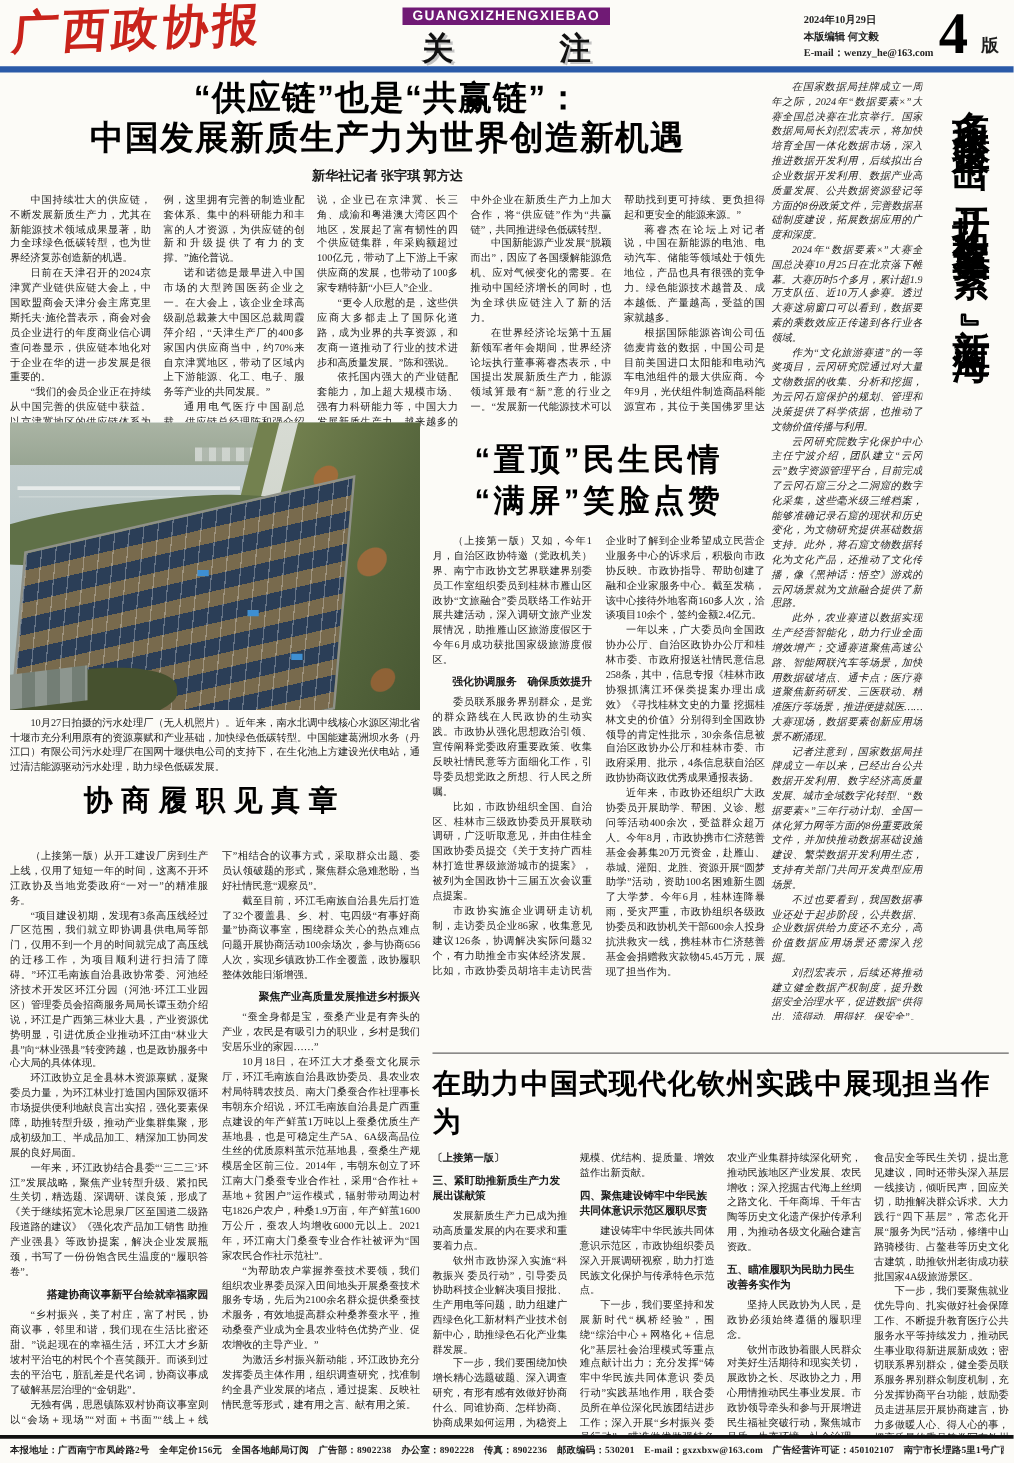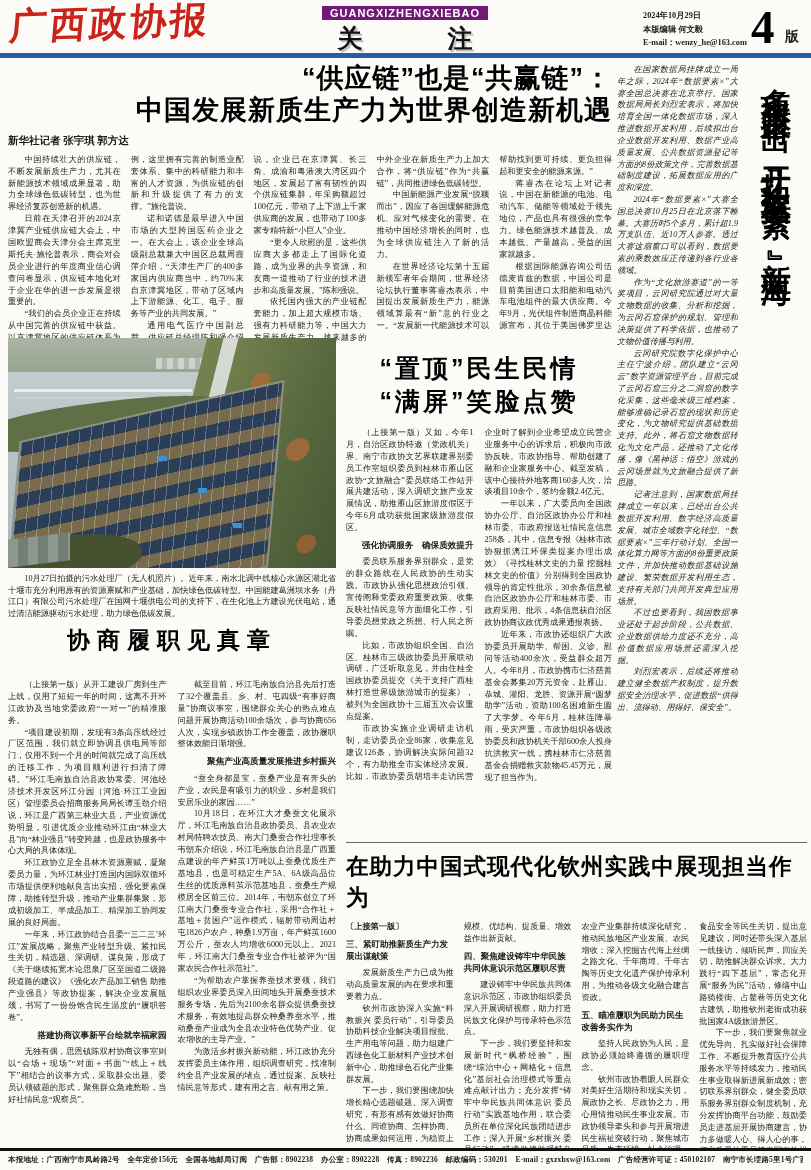--- a/index.html
+++ b/index.html
@@ -42,22 +42,22 @@
   .blk{margin:0;text-indent:2em;break-inside:auto}
   .blk-h{
     font-family:"Liberation Sans","DejaVu Sans",sans-serif;font-weight:700;
     text-align:right;text-indent:0;margin:5px 0;break-inside:avoid;
   }
   .blk-lead{text-indent:0;font-weight:700}
   h1,h2{margin:0;font-family:"Liberation Sans","DejaVu Sans",sans-serif;color:#000}
 
   
   #a1{position:absolute;left:8px;top:63px;width:604px}
-  #a1 .hl{font-weight:900;text-align:right;font-size:27px;line-height:1.18;letter-spacing:1px}
-  #a1 .byline{font-weight:700;font-size:10.5px;margin:7px 0 6px}
+  #a1 .hl{font-weight:900;text-align:center;font-size:27px;line-height:1.18;letter-spacing:1px}
+  #a1 .byline{text-align:center;font-weight:700;font-size:10.5px;margin:7px 0 6px}
   #a1 .cols{column-count:5;column-gap:10px;height:192px;font-size:8.2px;line-height:1.45}
 
   
   #a2{
     position:absolute;left:617px;top:64px;width:121px;height:752px;overflow:hidden;
     font-size:8.2px;line-height:1.44;text-align:justify;font-style:italic;
   }
   #a2-vert{
     position:absolute;left:744px;top:64px;width:64px;height:750px;overflow:hidden;
     writing-mode:vertical-rl;text-orientation:upright;
@@ -169,20 +169,21 @@
       <p class="blk blk-p">蒋睿杰在论坛上对记者说，中国在新能源的电池、电动汽车、储能等领域处于领先地位，产品也具有很强的竞争力。绿色能源技术越普及、成本越低、产量越高，受益的国家就越多。</p>
       <p class="blk blk-p">根据国际能源咨询公司伍德麦肯兹的数据，中国公司是目前美国进口太阳能和电动汽车电池组件的最大供应商。今年9月，光伏组件制造商晶科能源宣布，其位于美国佛罗里达州的工厂根据美国《通胀削减法案》成功获得了税收抵免。</p>
     </div>
 </div>
 
 <div id="a2">
     <p class="blk blk-p">在国家数据局挂牌成立一周年之际，2024年“数据要素×”大赛全国总决赛在北京举行。国家数据局局长刘烈宏表示，将加快培育全国一体化数据市场，深入推进数据开发利用，后续拟出台企业数据开发利用、数据产业高质量发展、公共数据资源登记等方面的8份政策文件，完善数据基础制度建设，拓展数据应用的广度和深度。</p>
     <p class="blk blk-p">2024年“数据要素×”大赛全国总决赛10月25日在北京落下帷幕。大赛历时5个多月，累计超1.9万支队伍、近10万人参赛。透过大赛这扇窗口可以看到，数据要素的乘数效应正传递到各行业各领域。</p>
     <p class="blk blk-p">作为“文化旅游赛道”的一等奖项目，云冈研究院通过对大量文物数据的收集、分析和挖掘，为云冈石窟保护的规划、管理和决策提供了科学依据，也推动了文物价值传播与利用。</p>
     <p class="blk blk-p">云冈研究院数字化保护中心主任宁波介绍，团队建立“云冈云”数字资源管理平台，目前完成了云冈石窟三分之二洞窟的数字化采集，这些毫米级三维档案，能够准确记录石窟的现状和历史变化，为文物研究提供基础数据支持。此外，将石窟文物数据转化为文化产品，还推动了文化传播，像《黑神话：悟空》游戏的云冈场景就为文旅融合提供了新思路。</p>
+    <p class="blk blk-p">此外，农业赛道以数据实现生产经营智能化，助力行业全面增效增产；交通赛道聚焦高速公路、智能网联汽车等场景，加快用数据破堵点、通卡点；医疗赛道聚焦新药研发、三医联动、精准医疗等场景，推进便捷就医……大赛现场，数据要素创新应用场景不断涌现。</p>
     <p class="blk blk-p">记者注意到，国家数据局挂牌成立一年以来，已经出台公共数据开发利用、数字经济高质量发展、城市全域数字化转型、“数据要素×”三年行动计划、全国一体化算力网等方面的8份重要政策文件，并加快推动数据基础设施建设、繁荣数据开发利用生态，支持有关部门共同开发典型应用场景。</p>
     <p class="blk blk-p">不过也要看到，我国数据事业还处于起步阶段，公共数据、企业数据供给力度还不充分，高价值数据应用场景还需深入挖掘。</p>
     <p class="blk blk-p">刘烈宏表示，后续还将推动建立健全数据产权制度，提升数据安全治理水平，促进数据“供得出、流得动、用得好、保安全”。</p>
   </div>
 <div id="a2-vert">多项政策将出　开拓『数据要素×』新蓝海</div>
 
 <div id="photo">
   <div class="ph-farland"></div>
   <div class="ph-city"></div>
   <div class="ph-bridge"></div>
@@ -202,20 +203,21 @@
 </div>
 
 <div id="a3">
   <h2>协商履职见真章</h2>
   <div class="cols">
       <p class="blk blk-p">（上接第一版）从开工建设厂房到生产上线，仅用了短短一年的时间，这离不开环江政协及当地党委政府“一对一”的精准服务。</p>
       <p class="blk blk-p">“项目建设初期，发现有3条高压线经过厂区范围，我们就立即协调县供电局等部门，仅用不到一个月的时间就完成了高压线的迁移工作，为项目顺利进行扫清了障碍。”环江毛南族自治县政协常委、河池经济技术开发区环江分园（河池·环江工业园区）管理委员会招商服务局局长谭玉劲介绍说，环江是广西第三林业大县，产业资源优势明显，引进优质企业推动环江由“林业大县”向“林业强县”转变跨越，也是政协服务中心大局的具体体现。</p>
       <p class="blk blk-p">环江政协立足全县林木资源禀赋，凝聚委员力量，为环江林业打造国内国际双循环市场提供便利地献良言出实招，强化要素保障，助推转型升级，推动产业集群集聚，形成初级加工、半成品加工、精深加工协同发展的良好局面。</p>
       <p class="blk blk-p">一年来，环江政协结合县委“‘三二三’环江”发展战略，聚焦产业转型升级、紧扣民生关切，精选题、深调研、谋良策，形成了《关于继续拓宽木论思泉厂区至国道二级路段道路的建议》《强化农产品加工销售 助推产业强县》等政协提案，解决企业发展瓶颈，书写了一份份饱含民生温度的“履职答卷”。</p>
       <p class="blk blk-h">搭建协商议事新平台绘就幸福家园</p>
+      <p class="blk blk-p">“乡村振兴，美了村庄，富了村民，协商议事，邻里和谐，我们现在生活比蜜还甜。”说起现在的幸福生活，环江大才乡新坡村平治屯的村民个个喜笑颜开。而谈到过去的平治屯，脏乱差是代名词，协商议事成了破解基层治理的“金钥匙”。</p>
       <p class="blk blk-p">无独有偶，思恩镇陈双村协商议事室则以“会场＋现场”“对面＋书面”“线上＋线下”相结合的议事方式，采取群众出题、委员认领破题的形式，聚焦群众急难愁盼，当好社情民意“观察员”。</p>
       <p class="blk blk-p">截至目前，环江毛南族自治县先后打造了32个覆盖县、乡、村、屯四级“有事好商量”协商议事室，围绕群众关心的热点难点问题开展协商活动100余场次，参与协商656人次，实现乡镇政协工作全覆盖，政协履职整体效能日渐增强。</p>
       <p class="blk blk-h">聚焦产业高质量发展推进乡村振兴</p>
       <p class="blk blk-p">“蚕全身都是宝，蚕桑产业是有奔头的产业，农民是有吸引力的职业，乡村是我们安居乐业的家园……”</p>
       <p class="blk blk-p">10月18日，在环江大才桑蚕文化展示厅，环江毛南族自治县政协委员、县农业农村局特聘农技员、南大门桑蚕合作社理事长韦朝东介绍说，环江毛南族自治县是广西重点建设的年产鲜茧1万吨以上蚕桑优质生产基地县，也是可稳定生产5A、6A级高品位生丝的优质原料茧示范基地县，蚕桑生产规模居全区前三位。2014年，韦朝东创立了环江南大门桑蚕专业合作社，采用“合作社＋基地＋贫困户”运作模式，辐射带动周边村屯1826户农户，种桑1.9万亩，年产鲜茧1600万公斤，蚕农人均增收6000元以上。2021年，环江南大门桑蚕专业合作社被评为“国家农民合作社示范社”。</p>
       <p class="blk blk-p">“为帮助农户掌握养蚕技术要领，我们组织农业界委员深入田间地头开展桑蚕技术服务专场，先后为2100余名群众提供桑蚕技术服务，有效地提高群众种桑养蚕水平，推动桑蚕产业成为全县农业特色优势产业、促农增收的主导产业。”</p>
       <p class="blk blk-p">为激活乡村振兴新动能，环江政协充分发挥委员主体作用，组织调查研究，找准制约全县产业发展的堵点，通过提案、反映社情民意等形式，建有用之言、献有用之策。</p>
     </div>
 </div>
 

